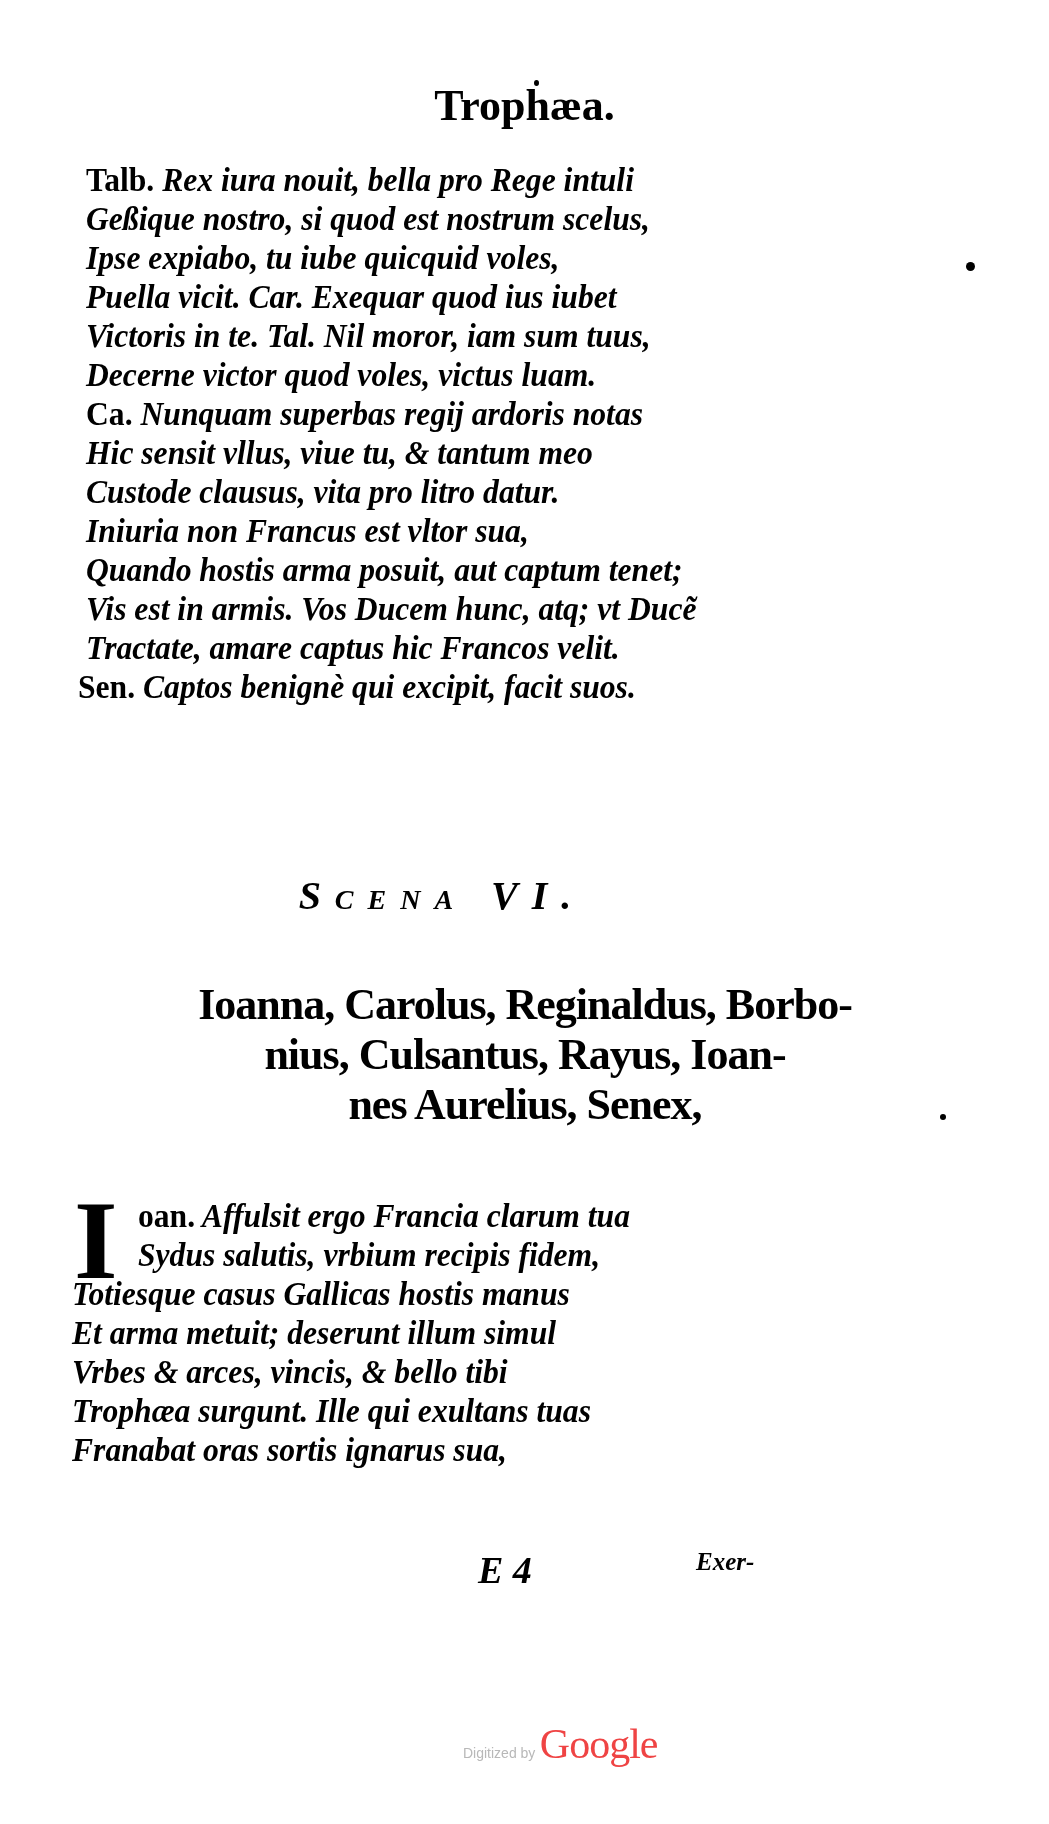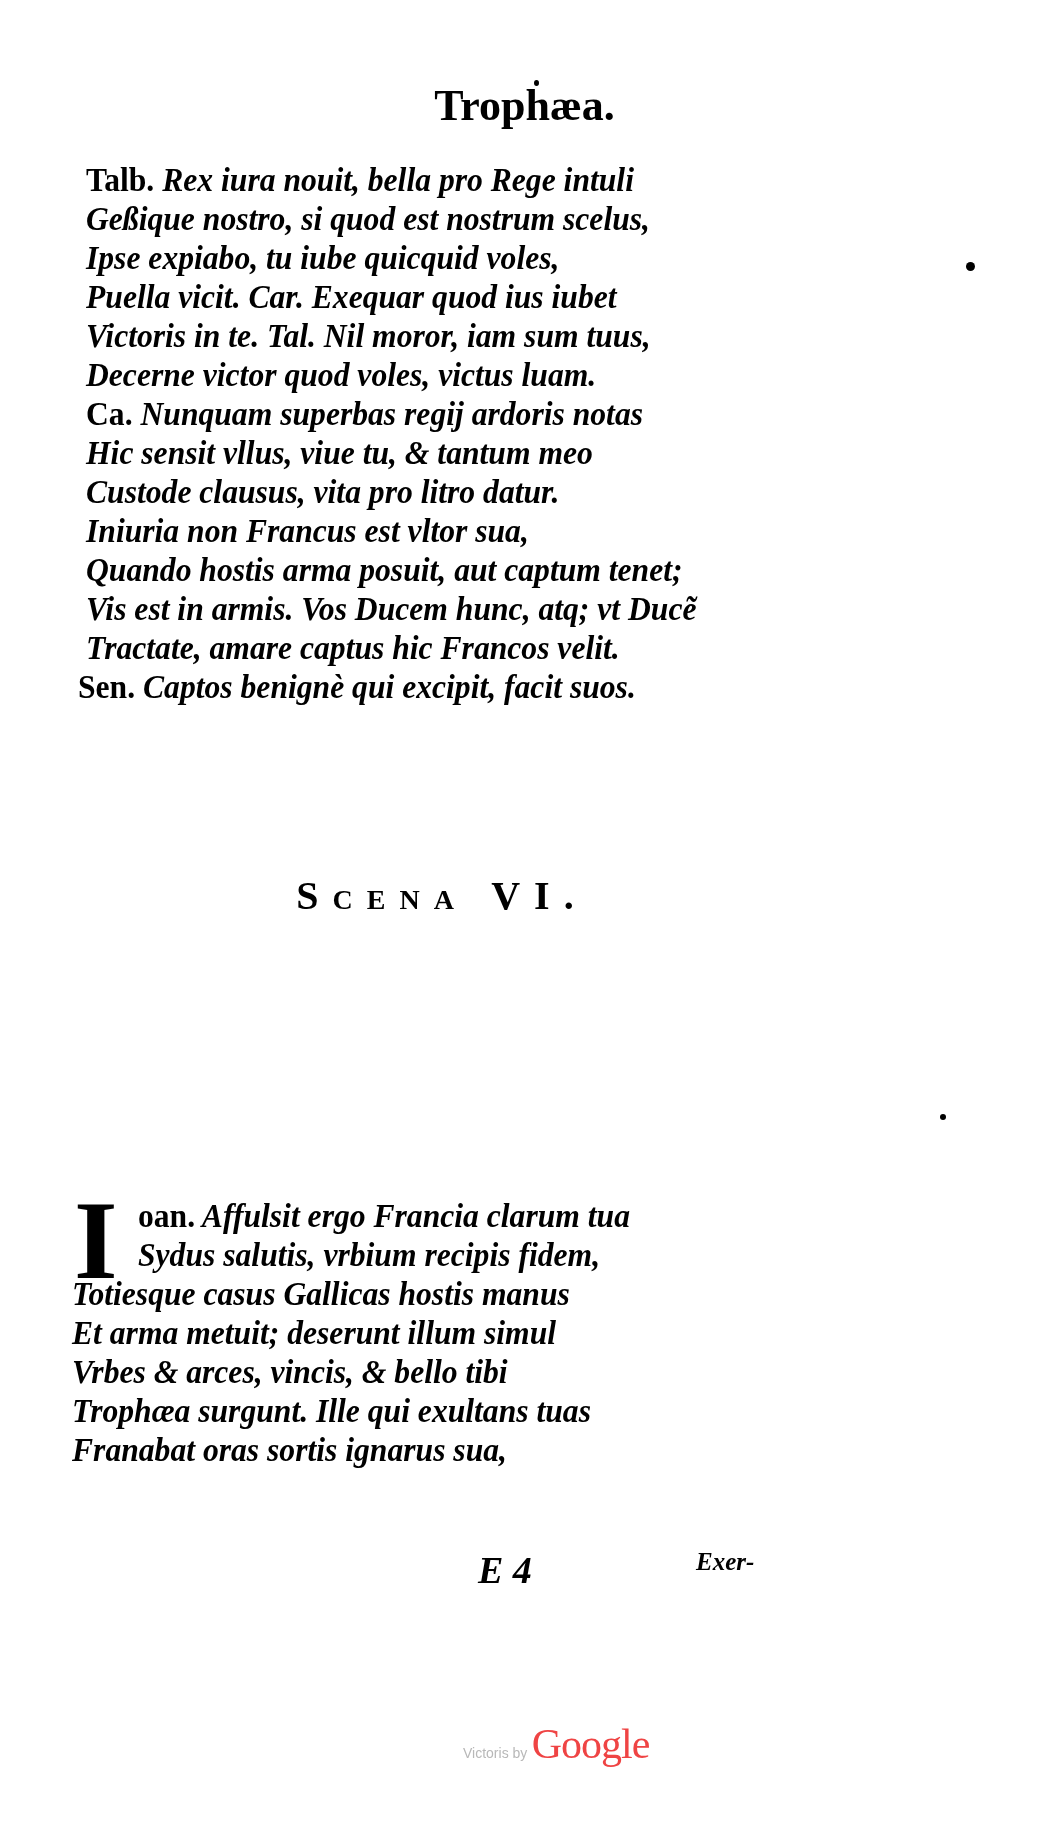--- a/index.html
+++ b/index.html
@@ -1,21 +1,21 @@
 <!DOCTYPE html>
 <html><head>
 <meta charset="utf-8">
 <style>
   html, body { margin: 0; padding: 0; background: #ffffff; }
   body { width: 1049px; height: 1824px; position: relative; overflow: hidden; font-family: "DejaVu Serif", "Liberation Serif", serif; color: #000; }
   .page { position: absolute; left: 0; top: 0; width: 1049px; height: 1824px; background: #fff; }
   .running-head { position: absolute; left: 0; width: 1049px; top: 80px; text-align: center; font-family: "Liberation Serif", serif; font-size: 44px; font-weight: bold; letter-spacing: 0px; }
   .verse { position: absolute; left: 86px; font-family: "Liberation Serif", serif; font-style: italic; font-weight: bold; font-size: 34px; line-height: 39px; white-space: nowrap; transform: scaleX(0.93); transform-origin: left center; }
   .verse .spk { font-style: normal; font-weight: bold; }
-  .scene-title { position: absolute; left: 0; width: 884px; top: 872px; text-align: center; font-family: "Liberation Serif", serif; font-size: 40px; font-weight: bold; letter-spacing: 14px; font-variant: small-caps; }
+  .scene-title { position: absolute; left: 0; width: 884px; top: 872px; text-align: center; font-family: "Liberation Serif", serif; font-size: 40px; font-weight: bold; letter-spacing: 14px; font-variant: small-caps; font-style: italic; }
   .persons { position: absolute; left: 60px; width: 930px; top: 980px; text-align: center; font-family: "Liberation Serif", serif; font-size: 44px; font-weight: bold; line-height: 50px; letter-spacing: -1px; }
   .persons div { white-space: nowrap; }
   .dropcap { position: absolute; left: 74px; top: 1190px; font-family: "Liberation Serif", serif; font-weight: bold; font-size: 112px; line-height: 100px; }
   .catch { position: absolute; top: 1548px; font-family: "Liberation Serif", serif; font-weight: bold; font-size: 38px; font-style: italic; }
   .digitized { position: absolute; left: 463px; top: 1720px; color: #b8b8b8; font-family: "Liberation Sans", sans-serif; white-space: nowrap; }
   .digitized .small { font-size: 14px; }
   .digitized .google { font-family: "Liberation Serif", serif; font-size: 42px; color: #ef4444; letter-spacing: -1px; }
   .speck { position: absolute; background: #000; border-radius: 50%; }
 </style>
 </head>
@@ -35,34 +35,39 @@
   <div class="verse" style="top:433px"><span>Hic sensit vllus, viue tu, &amp; tantum meo</span></div>
   <div class="verse" style="top:472px"><span>Custode clausus, vita pro litro datur.</span></div>
   <div class="verse" style="top:511px"><span>Iniuria non Francus est vltor sua,</span></div>
   <div class="verse" style="top:550px"><span>Quando hostis arma posuit, aut captum tenet;</span></div>
   <div class="verse" style="top:589px"><span>Vis est in armis. Vos Ducem hunc, atq; vt Ducẽ</span></div>
   <div class="verse" style="top:628px"><span>Tractate, amare captus hic Francos velit.</span></div>
   <div class="verse" style="top:667px;left:78px"><span class="spk">Sen.</span> <span>Captos benignè qui excipit, facit suos.</span></div>
 
   <div class="scene-title">Scena VI.</div>
 
+  <div class="persons">
+    <div>Ioanna, Carolus, Reginaldus, Borbo-</div>
+    <div>nius, Culsantus, Rayus, Ioan-</div>
+    <div>nes Aurelius, Senex,</div>
+  </div>
 
   <div class="dropcap">I</div>
   <div class="verse" style="top:1196px;left:138px"><span class="spk">oan.</span> <span>Affulsit ergo Francia clarum tua</span></div>
   <div class="verse" style="top:1235px;left:138px"><span>Sydus salutis, vrbium recipis fidem,</span></div>
   <div class="verse" style="top:1274px;left:72px"><span>Totiesque casus Gallicas hostis manus</span></div>
   <div class="verse" style="top:1313px;left:72px"><span>Et arma metuit; deserunt illum simul</span></div>
   <div class="verse" style="top:1352px;left:72px"><span>Vrbes &amp; arces, vincis, &amp; bello tibi</span></div>
   <div class="verse" style="top:1391px;left:72px"><span>Trophæa surgunt. Ille qui exultans tuas</span></div>
   <div class="verse" style="top:1430px;left:72px"><span>Franabat oras sortis ignarus sua,</span></div>
 
   <div class="catch" style="left:478px">E 4</div>
   <div class="catch" style="left:696px;font-style:italic;font-size:25px">Exer-</div>
 
   <div class="speck" style="left:534px;top:80px;width:5px;height:6px"></div>
   <div class="speck" style="left:966px;top:262px;width:9px;height:9px"></div>
   <div class="speck" style="left:940px;top:1114px;width:6px;height:6px"></div>
 
   <div class="digitized">
-    <span class="small">Victoris by</span>
+    <span class="small">Digitized by</span>
     <span class="google">Google</span>
   </div>
 </div>
 
 </body></html>

